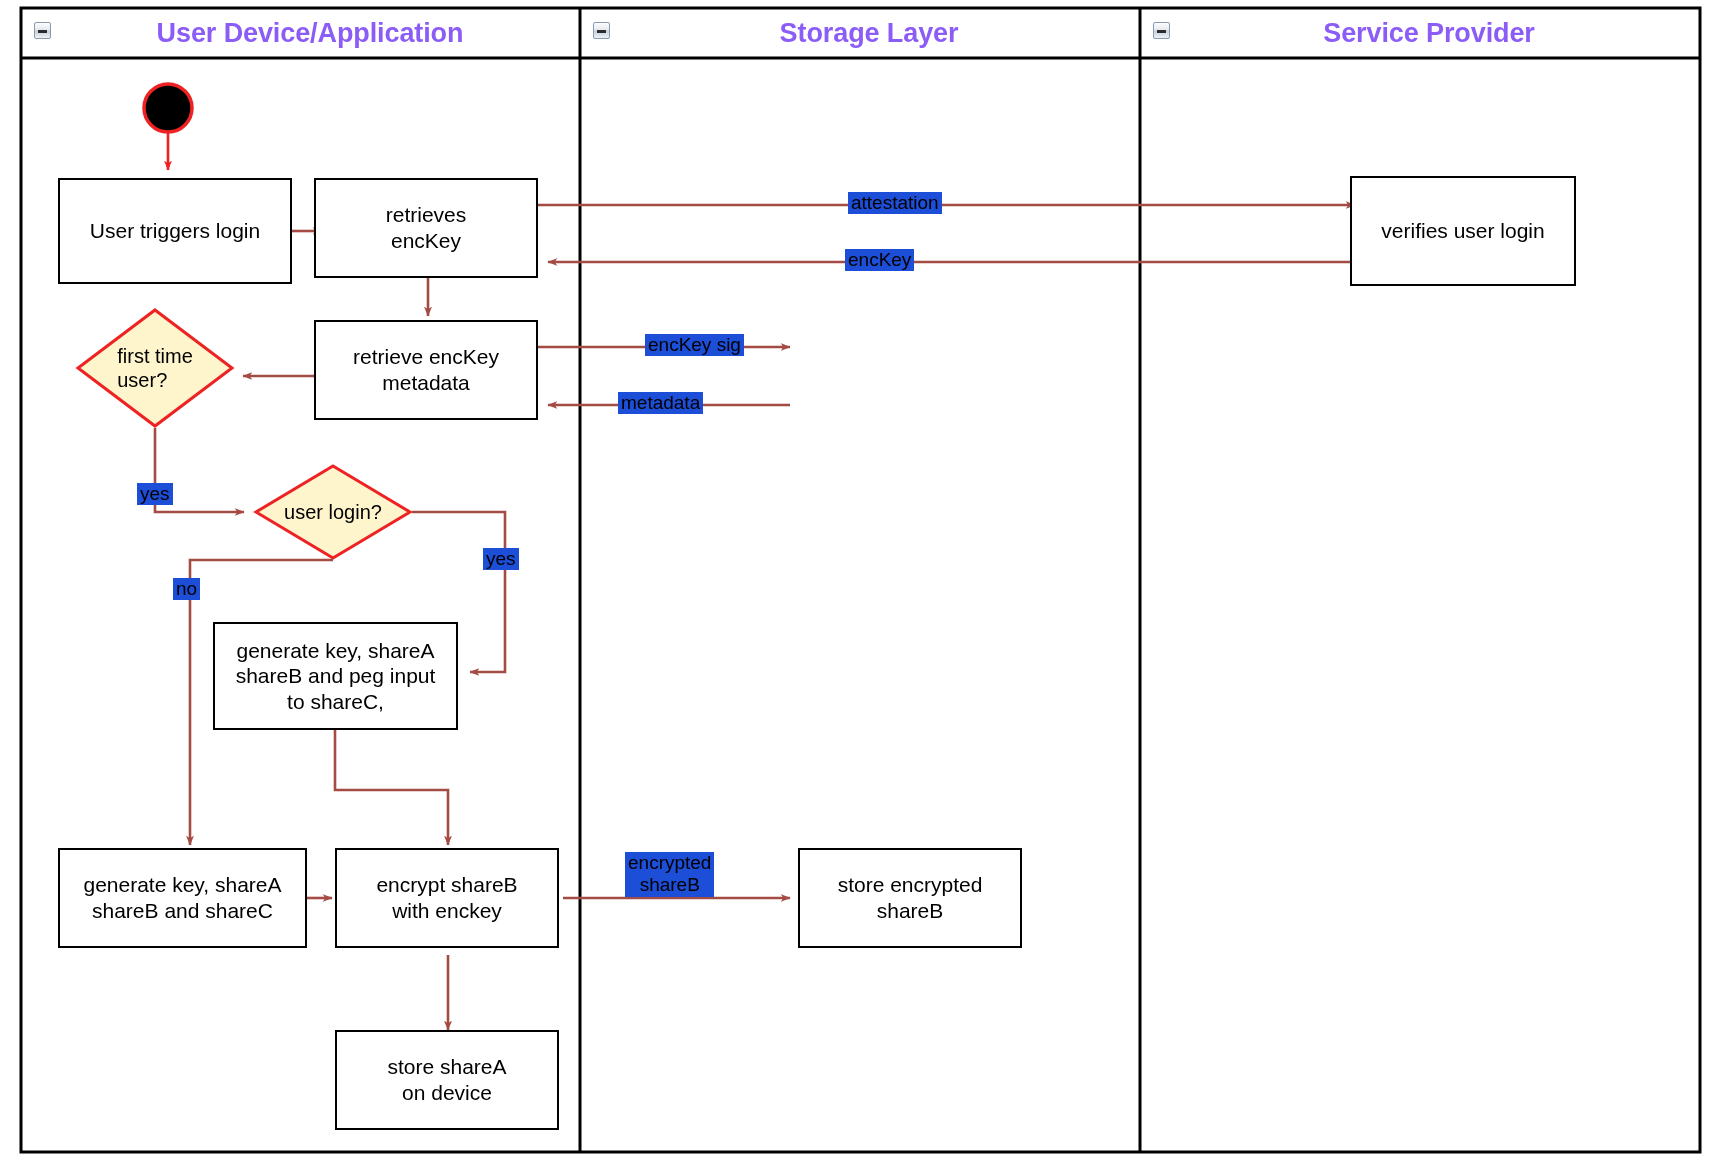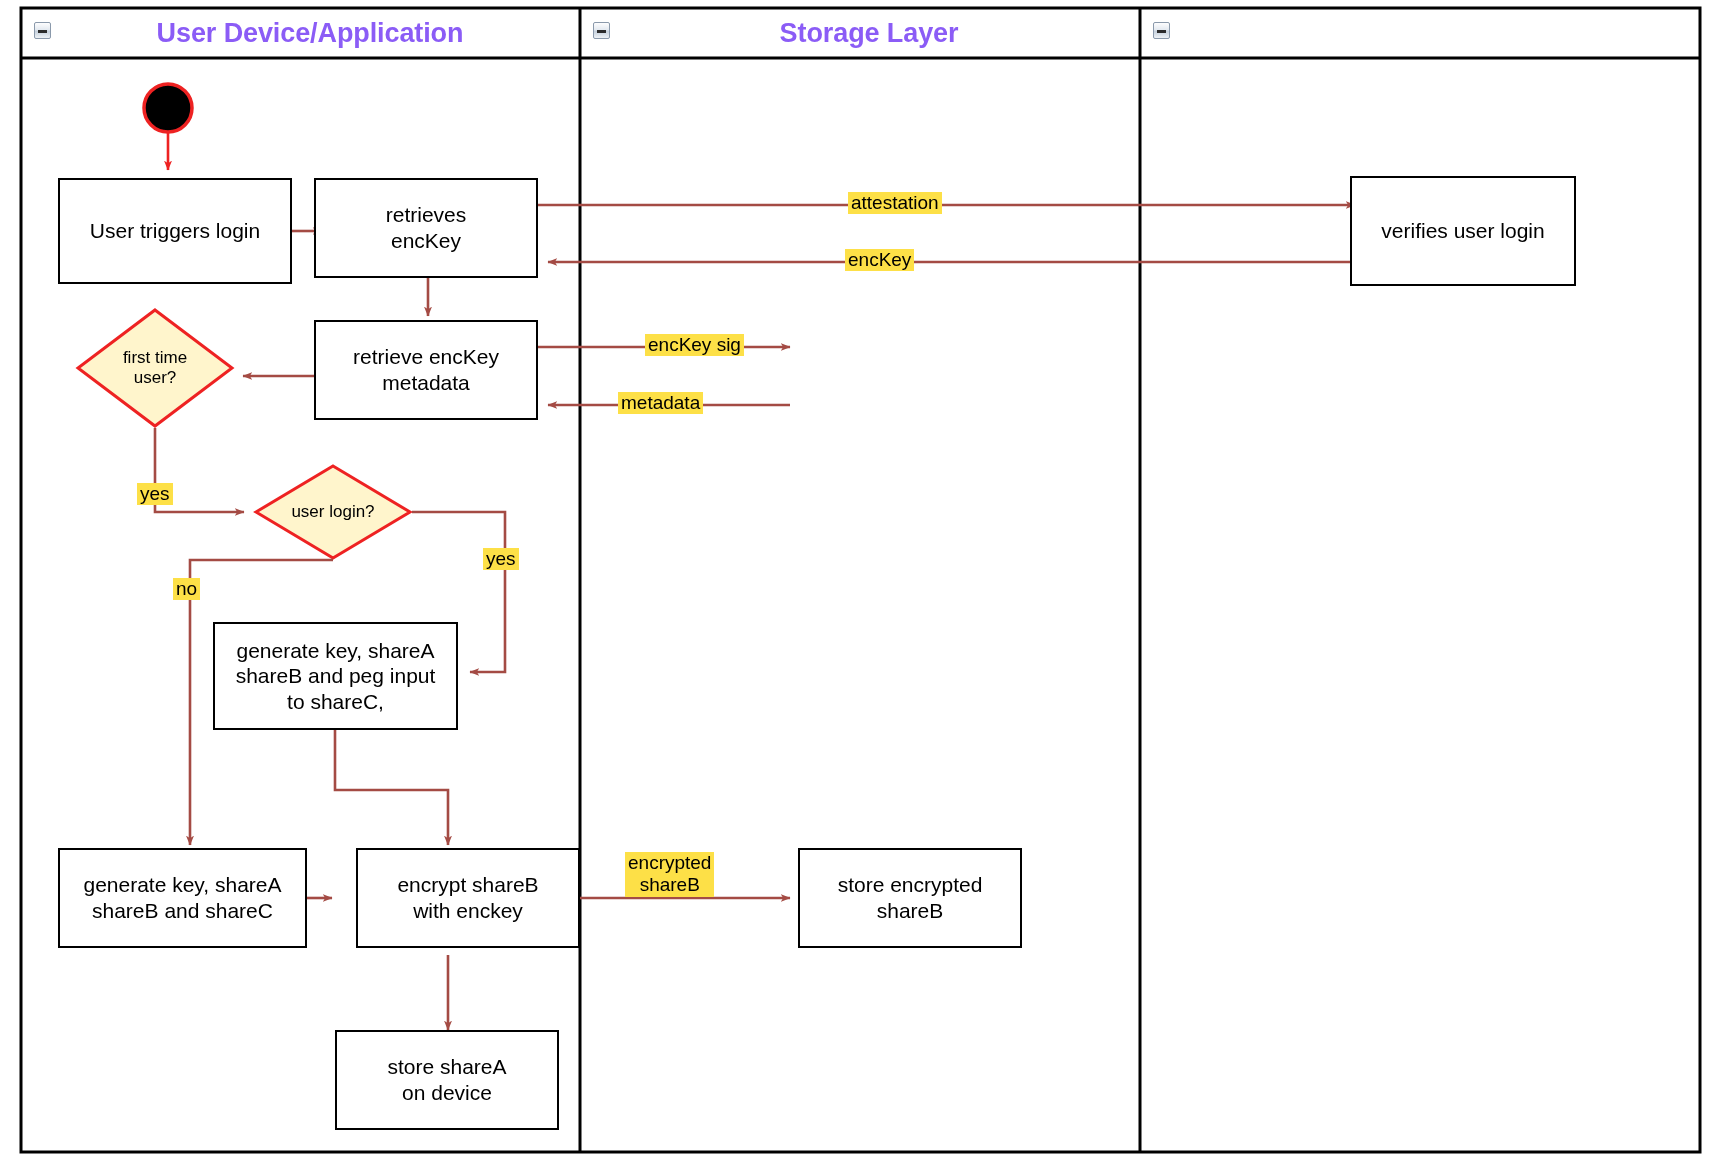--- a/index.html
+++ b/index.html
@@ -67,33 +67,32 @@
   }
   .node-action {
     background: #ffffff;
     border: 2.3px solid #000000;
   }
   .edge-label {
     position: absolute;
     font-size: 19px;
     color: #000000;
     font-family: "Liberation Sans", sans-serif;
-    background: #fde047;
+    background: #1d4ed8;
     padding: 0 3px;
     white-space: nowrap;
     line-height: 1.18;
     text-align: center;
   }
   .diamond-label {
     position: absolute;
     display: flex;
     align-items: center;
     justify-content: center;
-    text-align: center;
-    font-size: 17px;
+    font-size: 20px;
     color: #000000;
     font-family: "Liberation Sans", sans-serif;
     line-height: 1.2;
     pointer-events: none;
   }
 </style>
 </head>
 <body>
 
 <div id="canvas">
@@ -160,20 +159,21 @@
     </g>
   </svg>
 
   <div class="collapse-icon" style="left:34px; top:22px;"></div>
   <div class="lane-title" style="left:55px; top:14px; width:510px; height:38px;">User Device/Application</div>
 
   <div class="collapse-icon" style="left:593px; top:22px;"></div>
   <div class="lane-title" style="left:614px; top:14px; width:510px; height:38px;">Storage Layer</div>
 
   <div class="collapse-icon" style="left:1153px; top:22px;"></div>
+  <div class="lane-title" style="left:1174px; top:14px; width:510px; height:38px;">Service Provider</div>
 
   <div class="node node-action" style="left:58px; top:178px; width:234px; height:106px;">
     <span>User triggers login</span>
   </div>
 
   <div class="node node-action" style="left:314px; top:178px; width:224px; height:100px;">
     <span>retrieves<br>encKey</span>
   </div>
 
   <div class="node node-action" style="left:314px; top:320px; width:224px; height:100px;">
@@ -186,21 +186,21 @@
   </div>
 
   <div class="node node-action" style="left:213px; top:622px; width:245px; height:108px;">
     <span>generate key, shareA<br>shareB and peg input<br>to shareC,</span>
   </div>
 
   <div class="node node-action" style="left:58px; top:848px; width:249px; height:100px;">
     <span>generate key, shareA<br>shareB and shareC</span>
   </div>
 
-  <div class="node node-action" style="left:335px; top:848px; width:224px; height:100px;margin-left:21px;">
+  <div class="node node-action" style="left:335px; top:848px; width:224px; height:100px;">
     <span>encrypt shareB<br>with enckey</span>
   </div>
 
   <div class="node node-action" style="left:798px; top:848px; width:224px; height:100px;">
     <span>store encrypted<br>shareB</span>
   </div>
 
   <div class="node node-action" style="left:335px; top:1030px; width:224px; height:100px;">
     <span>store shareA<br>on device</span>
   </div>

